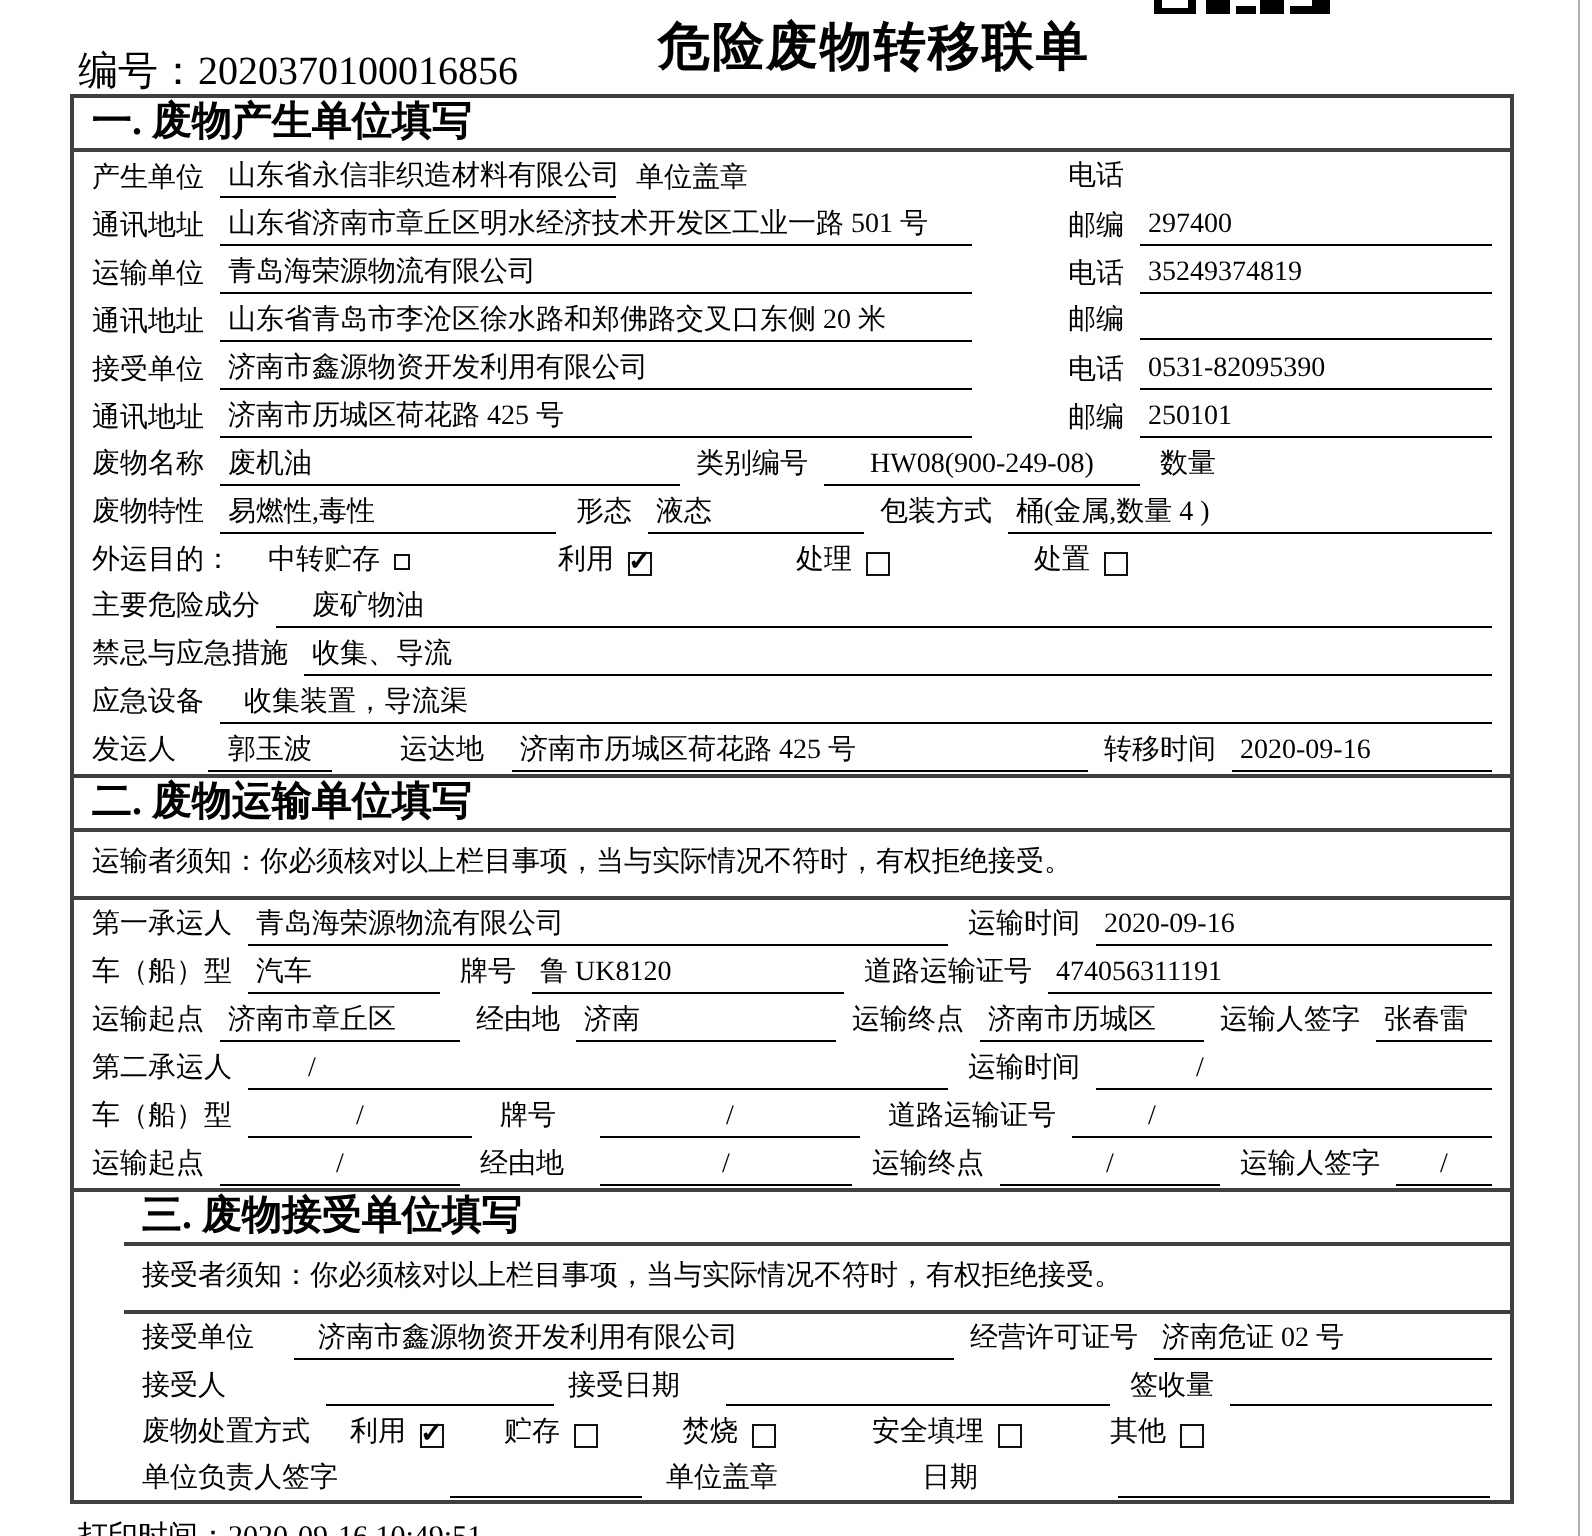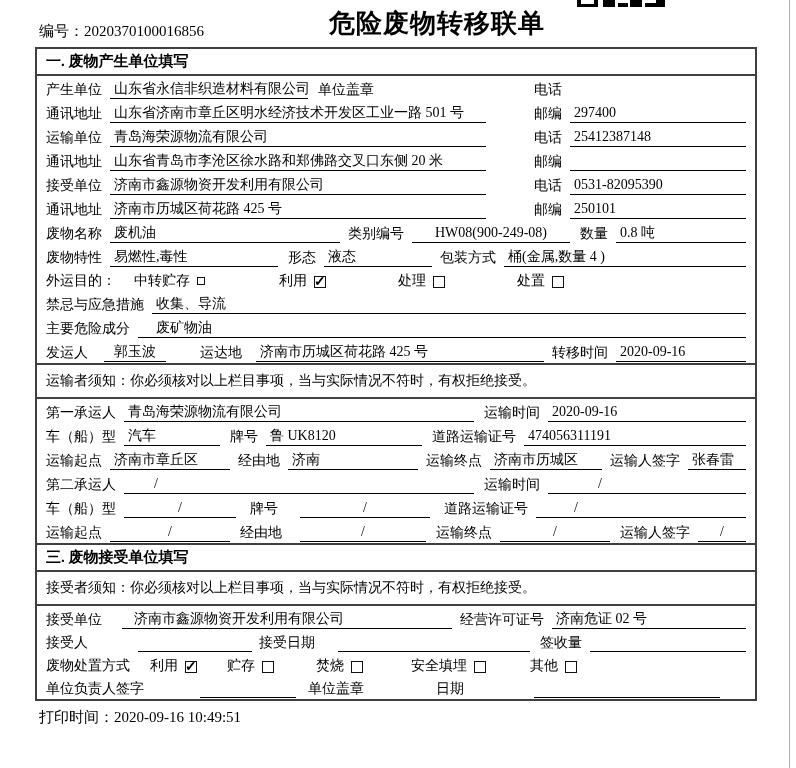--- a/index.html
+++ b/index.html
@@ -7,39 +7,39 @@
   body {
     width:796px; height:768px; position:relative; overflow:hidden;
     background:#ffffff; color:#000;
     font-family:"Liberation Serif","DejaVu Serif",serif;
     font-size:14px;
   }
   .doc { position:absolute; left:35px; top:10px; width:722px; }
 
   
   .hdr { position:relative; height:37px; }
-  .serial { position:absolute; left:4px; top:12px; font-size:15px; white-space:nowrap; }
+  .serial { position:absolute; left:4px; top:12px; font-size:20px; white-space:nowrap; }
   .doc-title { position:absolute; left:294px; top:-4px; font-size:26px; font-weight:bold; white-space:nowrap; letter-spacing:1px; }
 
   
   .qr { position:absolute; top:0; left:0; width:796px; height:10px; }
   .qr div { position:absolute; background:#000; }
   .qr .w { background:#fff; }
 
   
   .page-edge { position:absolute; top:0; left:789px; width:1px; height:768px; background:#b0b0b0; }
 
   
   .tbl { border:2px solid #404040; background:#fff; }
   .sec { border-bottom:2px solid #404040; }
-  .sec:last-child { border-bottom:none; }
-  .sec-hd { font-weight:bold; font-size:15px; line-height:19px; padding:3px 9px 3px; border-bottom:2px solid #404040; }
+  .sec:last-child { border-bottom:none;padding-left:25px; }
+  .sec-hd { font-weight:bold; font-size:20px; line-height:19px; padding:3px 9px 3px; border-bottom:2px solid #404040; }
   .notice { padding:7px 9px; line-height:18px; border-bottom:2px solid #404040; }
 
-  .frow { display:flex; align-items:flex-end; padding:4px 9px 1px; line-height:18px; }
+  .frow { display:flex; align-items:flex-start; padding:4px 9px 1px; line-height:18px; }
   .lbl { white-space:nowrap; margin-right:8px; flex:0 0 auto; }
   .val { border-bottom:1px solid #000; padding:0 4px; white-space:nowrap; overflow:hidden; min-height:18px; flex:0 0 auto; }
   .fill { flex:1 1 auto; }
   .c { text-align:center; }
   .lgrp { flex:1 1 auto; display:flex; align-items:flex-end; margin-right:12px; min-width:0; }
   .rgrp { flex:0 0 212px; display:flex; align-items:flex-end;margin-left:36px; }
 
   
   .opt { display:inline-flex; align-items:center; flex:0 0 auto; }
   .cb { display:inline-block; width:12px; height:12px; border:1.5px solid #111; margin-left:7px; position:relative; top:1px; flex:0 0 auto; }
@@ -99,21 +99,21 @@
         </div>
       </div>
 
       <div class="frow">
         <div class="lgrp">
           <span class="lbl">运输单位</span>
           <span class="val fill">青岛海荣源物流有限公司</span>
         </div>
         <div class="rgrp">
           <span class="lbl">电话</span>
-          <span class="val fill">25412387148</span>
+          <span class="val fill">35249374819</span>
         </div>
       </div>
 
       <div class="frow">
         <div class="lgrp">
           <span class="lbl">通讯地址</span>
           <span class="val fill">山东省青岛市李沧区徐水路和郑佛路交叉口东侧 20 米</span>
         </div>
         <div class="rgrp">
           <span class="lbl">邮编</span>
@@ -142,21 +142,20 @@
           <span class="val fill">250101</span>
         </div>
       </div>
 
       <div class="frow">
         <span class="lbl">废物名称</span>
         <span class="val" style="width:230px">废机油</span>
         <span class="lbl" style="margin-left:8px">类别编号</span>
         <span class="val c" style="width:158px">HW08(900-249-08)</span>
         <span class="lbl" style="margin-left:10px">数量</span>
-        <span class="val fill">0.8 吨</span>
       </div>
 
       <div class="frow">
         <span class="lbl">废物特性</span>
         <span class="val" style="width:168px">易燃性,毒性</span>
         <span class="lbl" style="margin-left:10px">形态</span>
         <span class="val" style="width:108px">液态</span>
         <span class="lbl" style="margin-left:8px">包装方式</span>
         <span class="val fill">桶(金属,数量 4 )</span>
       </div>
@@ -175,41 +174,46 @@
           <span>处理</span>
           <span class="cb"></span>
         </span>
         <span class="opt" style="margin-left:72px">
           <span>处置</span>
           <span class="cb"></span>
         </span>
       </div>
 
       <div class="frow">
+        <span class="lbl">主要危险成分</span>
+        <span class="val fill" style="padding-left:18px">废矿物油</span>
+      </div>
+
+      <div class="frow">
         <span class="lbl">禁忌与应急措施</span>
         <span class="val fill">收集、导流</span>
       </div>
 
       <div class="frow">
-        <span class="lbl">主要危险成分</span>
-        <span class="val fill" style="padding-left:18px">废矿物油</span>
-      </div>
-
+        <span class="lbl">应急设备</span>
+        <span class="val fill" style="padding-left:12px">收集装置，导流渠</span>
+      </div>
 
       <div class="frow">
         <span class="lbl">发运人</span>
         <span class="val c" style="width:62px; margin-left:8px">郭玉波</span>
         <span class="lbl" style="margin-left:34px">运达地</span>
         <span class="val" style="width:288px; margin-left:6px">济南市历城区荷花路 425 号</span>
         <span class="lbl" style="margin-left:8px">转移时间</span>
         <span class="val fill">2020-09-16</span>
       </div>
     </div>
 
     <div class="sec">
+      <div class="sec-hd">二. 废物运输单位填写</div>
       <div class="notice">运输者须知：你必须核对以上栏目事项，当与实际情况不符时，有权拒绝接受。</div>
 
       <div class="frow">
         <span class="lbl">第一承运人</span>
         <span class="val fill">青岛海荣源物流有限公司</span>
         <span class="lbl" style="margin-left:10px">运输时间</span>
         <span class="val" style="width:198px">2020-09-16</span>
       </div>
 
       <div class="frow">

